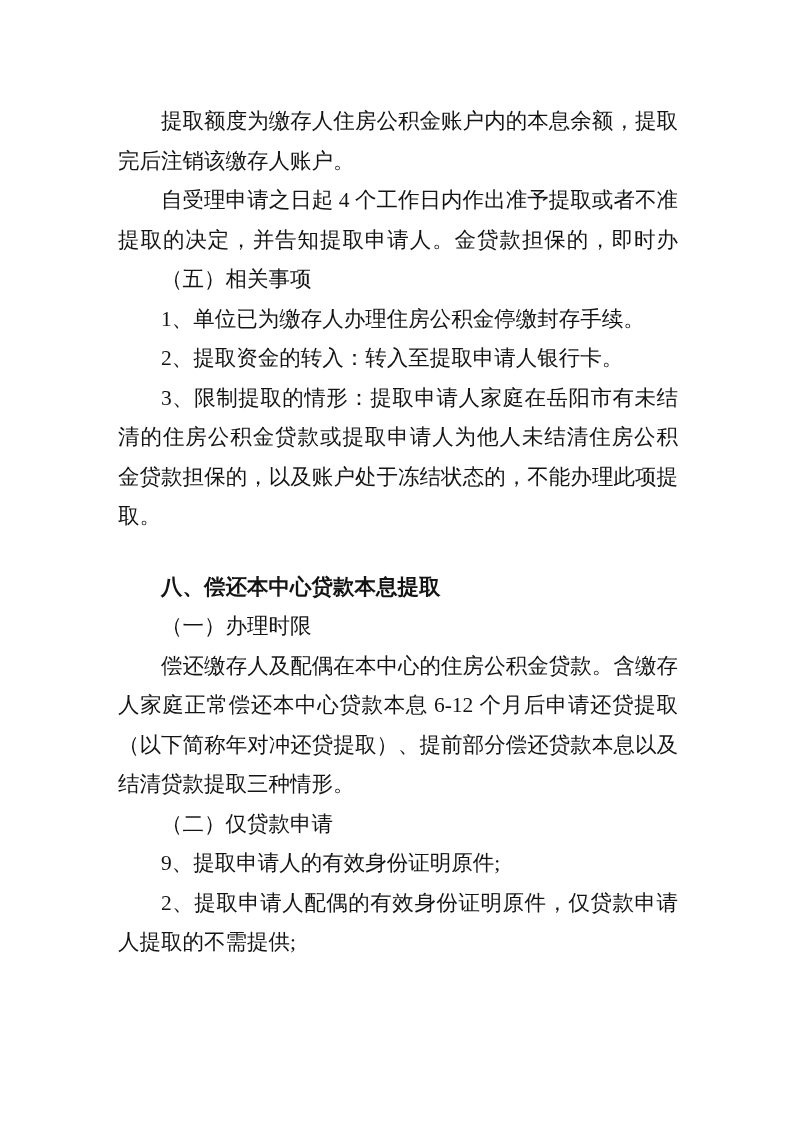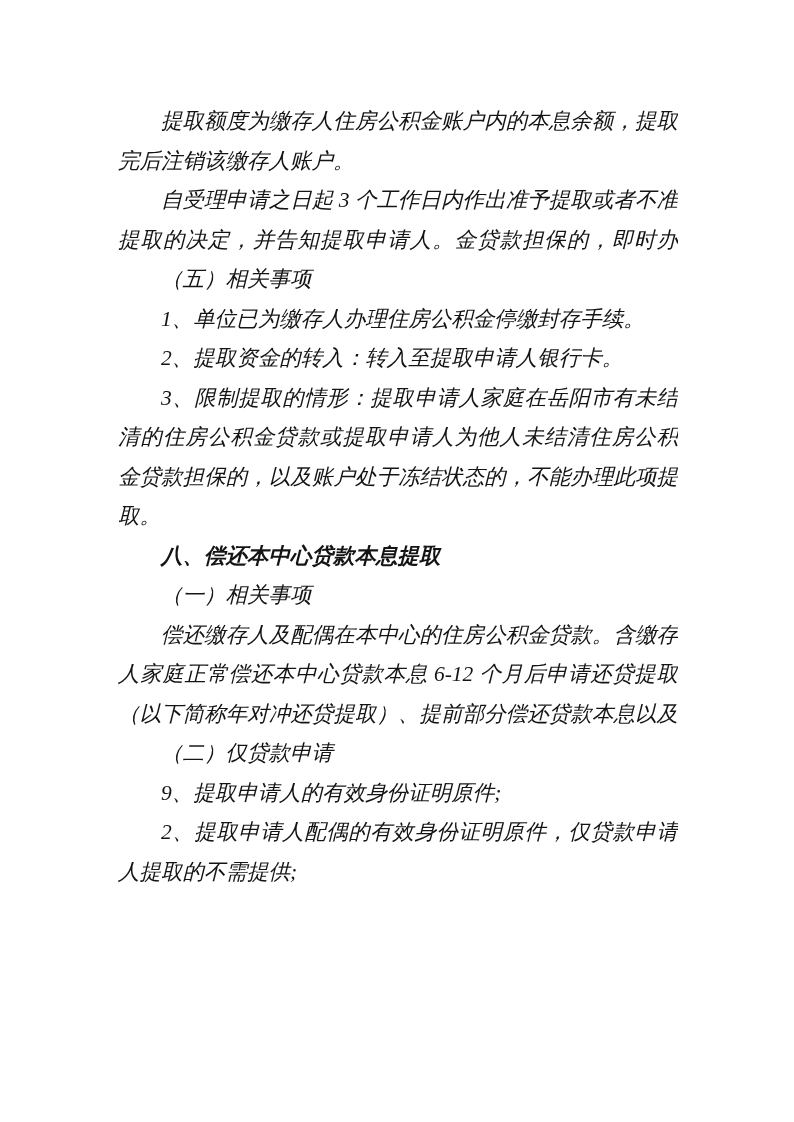--- a/index.html
+++ b/index.html
@@ -25,45 +25,45 @@
     margin: 0;
     padding: 0;
   }
   .line {
     font-size: 21.5px;
     line-height: 39.5px;
     height: 39.5px;
     white-space: normal;
     text-align: justify;
     overflow: hidden;
-    font-style: italic;
   }
   
   .line.fill {
     text-align-last: justify;
   }
   
   .line.first {
     text-indent: 43px;
   }
   .para.heading .line {
     font-weight: 700;
+    margin-top: 31px;
   }
 </style>
 </head>
 <body>
 
 <div class="page">
   <div class="content">
       <div class="para body">
         <div class="line first fill">提取额度为缴存人住房公积金账户内的本息余额，提取</div>
         <div class="line">完后注销该缴存人账户。</div>
       </div>
       <div class="para body">
-        <div class="line first fill">自受理申请之日起 3 个工作日内作出准予提取或者不准</div>
+        <div class="line first fill">自受理申请之日起 4 个工作日内作出准予提取或者不准</div>
         <div class="line">提取的决定，并告知提取申请人。金贷款担保的，即时办理。</div>
       </div>
       <div class="para subheading">
         <div class="line first">（五）相关事项</div>
       </div>
       <div class="para body">
         <div class="line first">1、单位已为缴存人办理住房公积金停缴封存手续。</div>
       </div>
       <div class="para body">
         <div class="line first">2、提取资金的转入：转入至提取申请人银行卡。</div>
@@ -71,26 +71,27 @@
       <div class="para body">
         <div class="line first fill">3、限制提取的情形：提取申请人家庭在岳阳市有未结</div>
         <div class="line fill">清的住房公积金贷款或提取申请人为他人未结清住房公积</div>
         <div class="line fill">金贷款担保的，以及账户处于冻结状态的，不能办理此项提</div>
         <div class="line">取。</div>
       </div>
       <div class="para heading">
         <div class="line first">八、偿还本中心贷款本息提取</div>
       </div>
       <div class="para subheading">
-        <div class="line first">（一）相关事项</div>
+        <div class="line first">（一）办理时限</div>
       </div>
       <div class="para body">
         <div class="line first fill">偿还缴存人及配偶在本中心的住房公积金贷款。含缴存</div>
         <div class="line fill">人家庭正常偿还本中心贷款本息 6-12 个月后申请还贷提取</div>
         <div class="line fill">（以下简称年对冲还贷提取）、提前部分偿还贷款本息以及</div>
+        <div class="line">结清贷款提取三种情形。</div>
       </div>
       <div class="para subheading">
         <div class="line first">（二）仅贷款申请</div>
       </div>
       <div class="para body">
         <div class="line first">9、提取申请人的有效身份证明原件;</div>
       </div>
       <div class="para body">
         <div class="line first fill">2、提取申请人配偶的有效身份证明原件，仅贷款申请</div>
         <div class="line">人提取的不需提供;</div>

